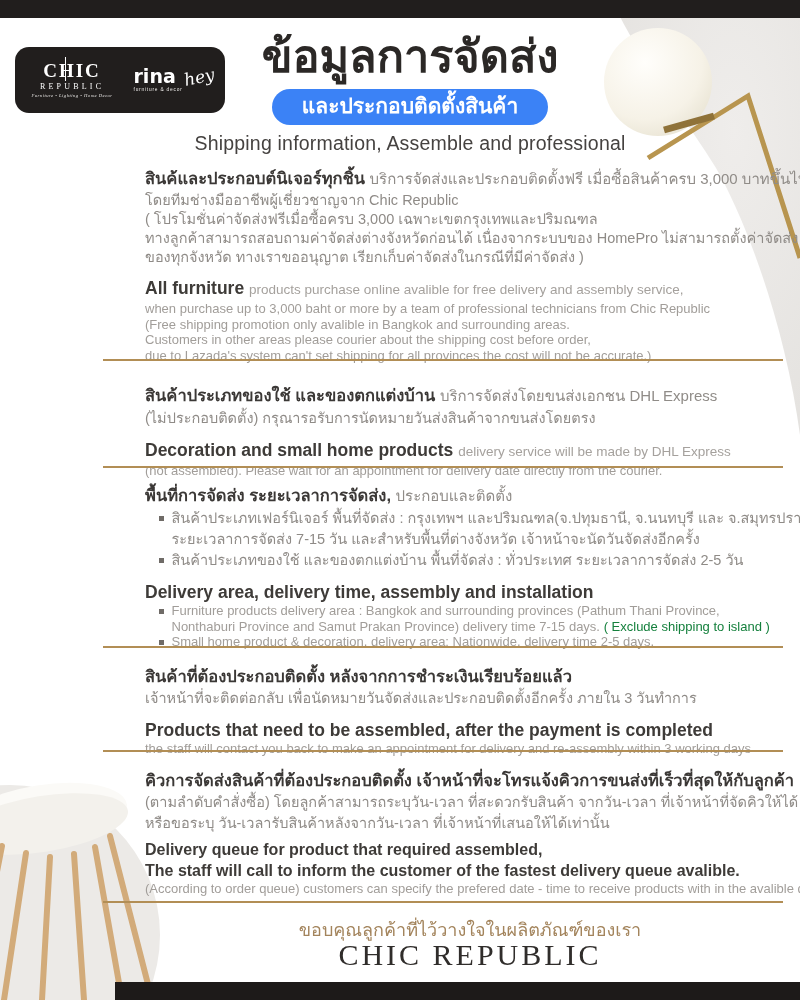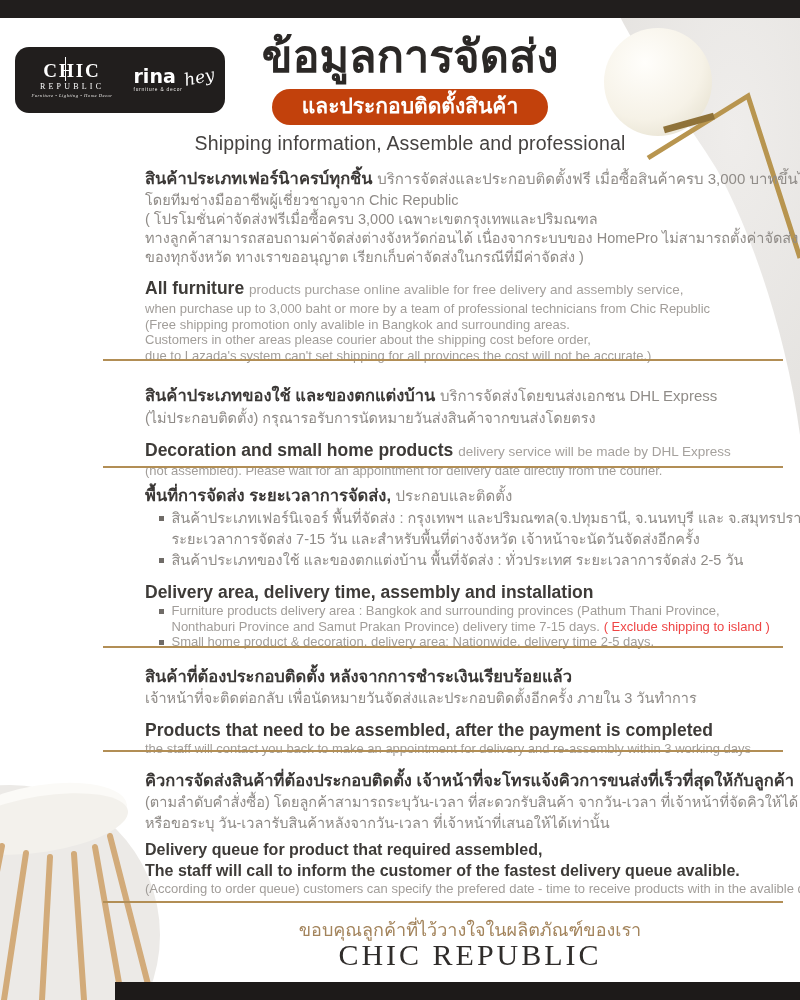--- a/index.html
+++ b/index.html
@@ -14,40 +14,40 @@
   .chic-candle{position:absolute;left:41%;top:-4px;width:1.5px;height:24px;background:#fff;}
   .chic-sub{font-family:"Liberation Serif",serif;font-size:8px;letter-spacing:3.2px;margin-top:3px;}
   .chic-tag{font-family:"Liberation Serif",serif;font-style:italic;font-size:4.6px;letter-spacing:.5px;margin-top:3px;color:#e8e6e4;}
   .rina-logo{position:relative;color:#fff;line-height:1;padding-right:26px;}
   .rina-name{font-family:"DejaVu Sans",sans-serif;font-weight:800;font-size:19px;letter-spacing:0;}
   .rina-sub{font-size:4.8px;letter-spacing:.8px;margin-top:2px;color:#eceae8;}
   .rina-hey{position:absolute;right:-6px;top:2px;font-family:"DejaVu Serif",serif;font-style:italic;font-size:17px;transform:rotate(-12deg);}
 
   .header-col{position:absolute;left:170px;top:30px;width:480px;text-align:center;z-index:3;}
   .title-th{font-size:45px;font-weight:800;color:#2b2826;line-height:1.2;}
-  .badge{display:inline-block;margin-top:5px;background:#c2410c;color:#ffffff;font-size:21px;font-weight:600;padding:4px 30px 7px 30px;border-radius:22px;line-height:1.2;}
+  .badge{display:inline-block;margin-top:5px;background:#3b82f6;color:#ffffff;font-size:21px;font-weight:600;padding:4px 30px 7px 30px;border-radius:22px;line-height:1.2;}
   .subtitle{margin-top:7px;font-size:19.5px;color:#454240;font-weight:500;letter-spacing:.2px;}
 
   
   .section{position:absolute;left:145px;width:645px;z-index:2;}
   .th-head{font-size:16.5px;font-weight:700;color:#3b3836;line-height:24px;white-space:nowrap;}
   .th-head .light{font-weight:400;color:#908c88;font-size:15px;}
   .th-line{font-size:14.5px;color:#8f8b87;line-height:19px;white-space:nowrap;}
   .th-line2{font-size:14.5px;color:#8f8b87;line-height:21px;white-space:nowrap;}
   .en-block{margin-top:10px;}
   .en-head{font-size:17.5px;font-weight:700;color:#3e3b38;line-height:22px;white-space:nowrap;}
   .en-head .light{font-weight:400;color:#a5a19d;font-size:13.5px;}
   .en-line{font-size:13px;color:#a19d99;line-height:15.5px;white-space:nowrap;}
   .divider{position:absolute;left:103px;width:680px;height:2px;background:#b28e55;z-index:2;}
 
   .b-row{display:flex;align-items:flex-start;}
   .b-row .dot{width:4.5px;height:4.5px;background:#6f6b67;flex:none;margin:8px 8px 0 14px;}
   .b-row .dot.sm{margin-top:6px;}
   .b-text > div:empty{display:none;}
-  .note-red{color:#ef4444;}
+  .note-red{color:#15803d;}
 
   
   .thanks{position:absolute;left:140px;width:660px;top:915px;text-align:center;font-size:18px;color:#a3845c;z-index:2;white-space:nowrap;}
   .brand{position:absolute;left:140px;width:660px;top:938px;text-align:center;font-family:"Liberation Serif","DejaVu Serif",serif;font-size:30px;letter-spacing:3px;color:#302d2b;z-index:2;white-space:nowrap;}
 
   .bar-top{position:absolute;left:0;top:0;width:800px;height:18px;background:#211e1d;z-index:1;}
   .bar-bottom{position:absolute;left:115px;top:982px;width:685px;height:18px;background:#1d1a19;z-index:4;}
 </style>
 </head>
 <body>
@@ -107,21 +107,21 @@
     </div>
   </div>
 
   <div class="header-col">
     <div class="title-th">ข้อมูลการจัดส่ง</div>
     <div class="badge">และประกอบติดตั้งสินค้า</div>
     <div class="subtitle">Shipping information, Assemble and professional</div>
   </div>
 
   <div class="section" style="top:166px">
-    <div class="th-head"><span>สินค้าประเภทเฟอร์นิาครบ์ทุกชิ้น</span> <span class="light">บริการจัดส่งและประกอบติดตั้งฟรี เมื่อซื้อสินค้าครบ 3,000 บาทขึ้นไป</span></div>
+    <div class="th-head"><span>สินค้และประกอบต์นิเจอร์ทุกชิ้น</span> <span class="light">บริการจัดส่งและประกอบติดตั้งฟรี เมื่อซื้อสินค้าครบ 3,000 บาทขึ้นไป</span></div>
     <div class="th-line">โดยทีมช่างมืออาชีพผู้เชี่ยวชาญจาก Chic Republic</div>
     <div class="th-line">( โปรโมชั่นค่าจัดส่งฟรีเมื่อซื้อครบ 3,000 เฉพาะเขตกรุงเทพและปริมณฑล</div>
     <div class="th-line">ทางลูกค้าสามารถสอบถามค่าจัดส่งต่างจังหวัดก่อนได้ เนื่องจากระบบของ HomePro ไม่สามารถตั้งค่าจัดส่ง</div>
     <div class="th-line">ของทุกจังหวัด ทางเราขออนุญาต เรียกเก็บค่าจัดส่งในกรณีที่มีค่าจัดส่ง )</div>
     <div class="en-block">
       <div class="en-head"><span>All furniture</span> <span class="light">products purchase online avalible for free delivery and assembly service,</span></div>
       <div class="en-line">when purchase up to 3,000 baht or more by a team of professional technicians from Chic Republic</div>
       <div class="en-line">(Free shipping promotion only avalible in Bangkok and surrounding areas.</div>
       <div class="en-line">Customers in other areas please courier about the shipping cost before order,</div>
       <div class="en-line">due to Lazada's system can't set shipping for all provinces the cost will not be accurate.)</div>

